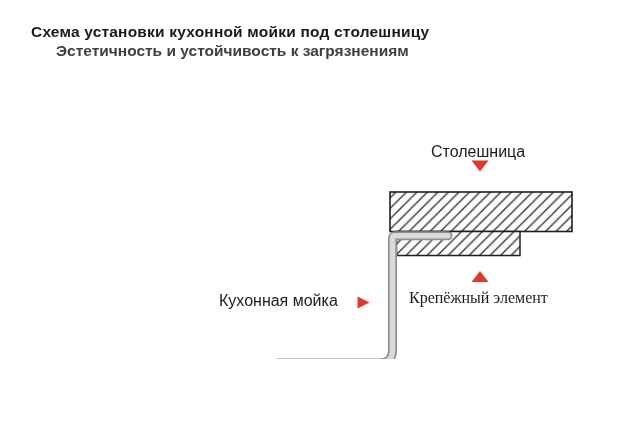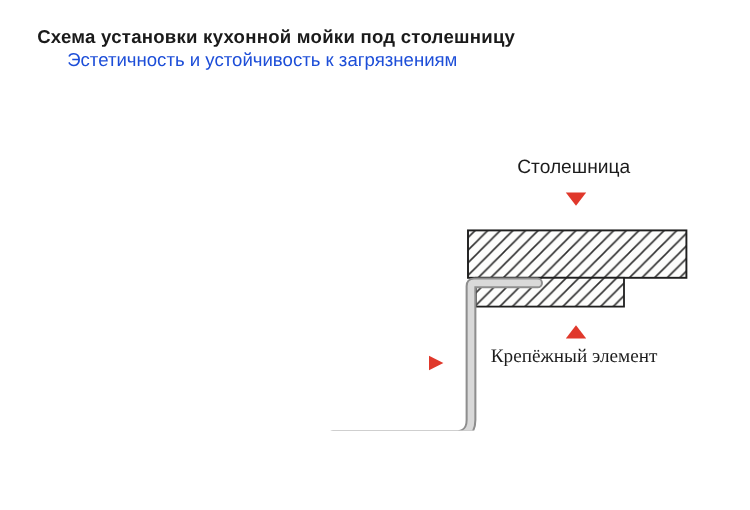--- a/index.html
+++ b/index.html
@@ -23,38 +23,38 @@
     font-size: 15.5px;
     font-weight: bold;
     letter-spacing: 0.2px;
     white-space: nowrap;
   }
   .subtitle {
     position: absolute;
     left: 56px;
     top: 42px;
     font-size: 15.5px;
-    font-weight: normal;
-    color: #1d4ed8;
+    font-weight: bold;
+    color: #404040;
     white-space: nowrap;
   }
   .diagram-svg {
     position: absolute;
     left: 0;
     top: 0;
     width: 625px;
     height: 425px;
   }
   .dlabel {
     position: absolute;
     font-size: 16px;
     color: #1c1c1c;
     white-space: nowrap;
   }
-  .label-countertop { left: 431px; top: 131px; text-align: right; }
+  .label-countertop { left: 431px; top: 143px; text-align: right; }
   .label-sink       { left: 219px; top: 292px; }
   .label-fastener   { left: 409px; top: 289px; font-family: Liberation Serif, serif; }
 </style>
 </head>
 <body>
 
 <div class="canvas">
 
   <div class="title">Схема установки кухонной мойки под столешницу</div>
 
@@ -75,16 +75,17 @@
     <path d="M448,235.8 L395,235.8 Q392.5,235.8 392.5,238.5 L392.5,350 Q392.5,363 379.5,363 L277.5,363" fill="none" stroke-width="9" stroke-linecap="round" stroke-linejoin="round" stroke="#8e8e8e"></path>
     <path d="M448,235.8 L395,235.8 Q392.5,235.8 392.5,238.5 L392.5,350 Q392.5,363 379.5,363 L277.5,363" fill="none" stroke-width="5.6" stroke-linecap="round" stroke-linejoin="round" stroke="#d9d9d9"></path>
 
     <polygon points="471.5,160.5 488.5,160.5 480,171.5" fill="#e0382b"></polygon>
     <polygon points="357.5,296.5 357.5,308.5 369.5,302.5" fill="#e0382b"></polygon>
     <polygon points="471.5,282 488.5,282 480,271" fill="#e0382b"></polygon>
   </svg>
 
   <div class="dlabel label-countertop">Столешница</div>
 
+  <div class="dlabel label-sink">Кухонная мойка</div>
 
   <div class="dlabel label-fastener">Крепёжный элемент</div>
 
 </div>
 
 </body></html>

